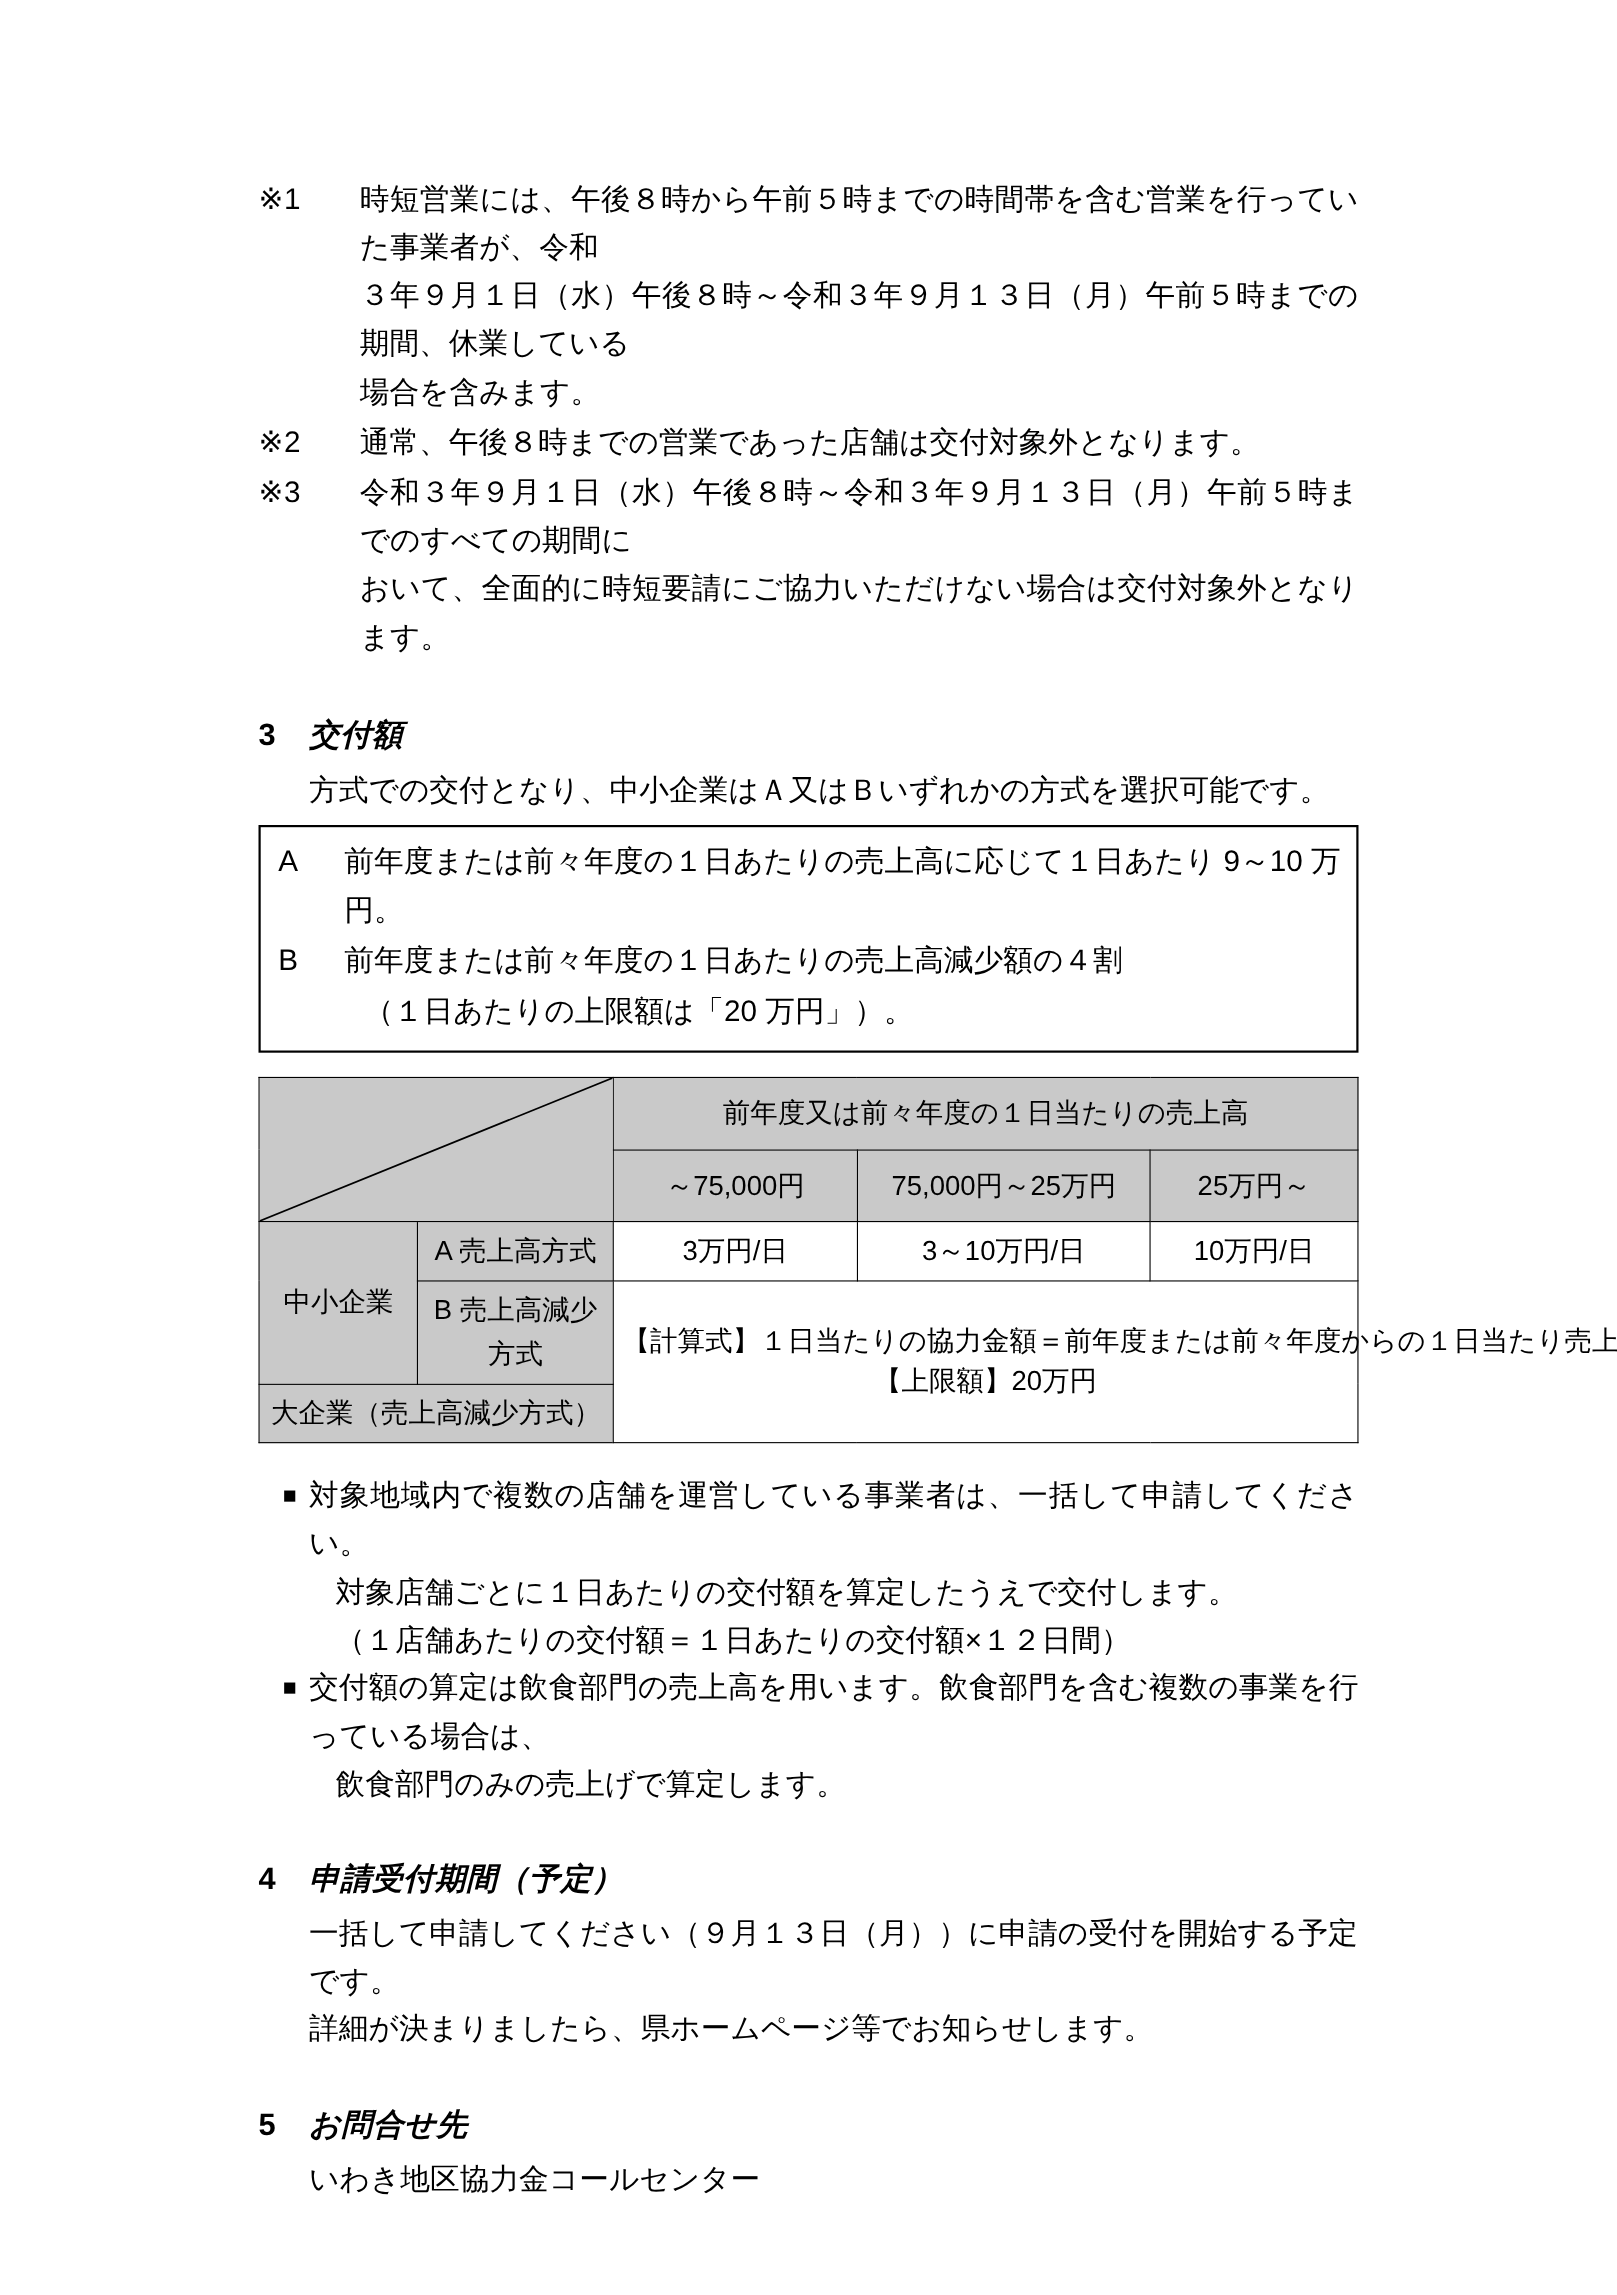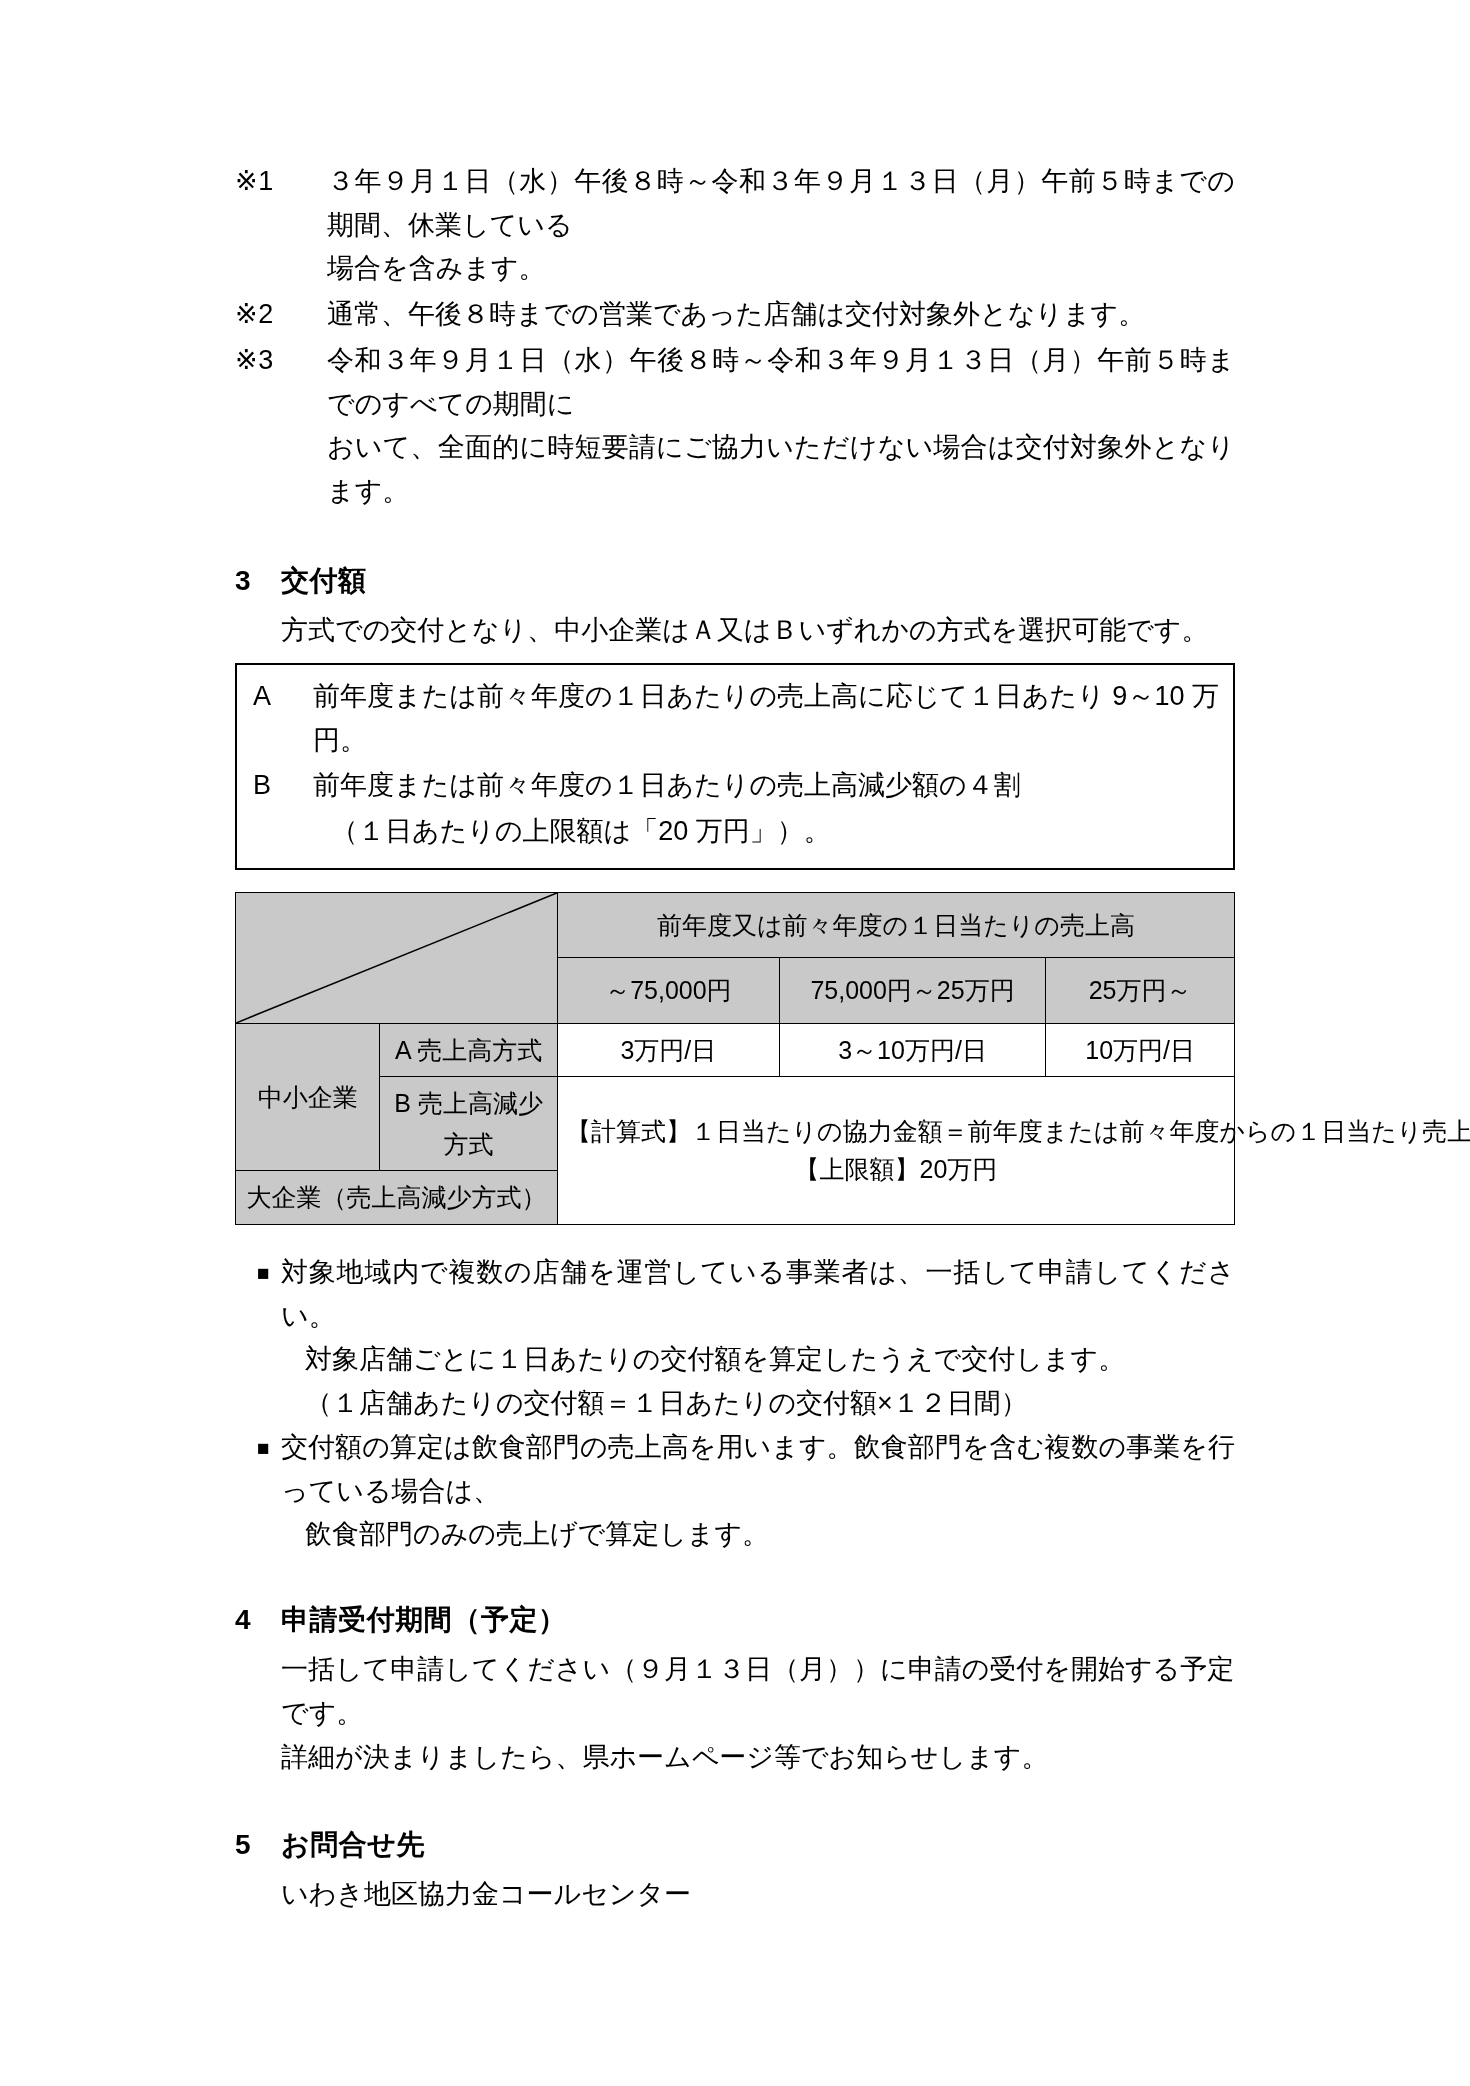--- a/index.html
+++ b/index.html
@@ -56,21 +56,21 @@
     display: flex;
     align-items: baseline;
     font-weight: bold;
     font-size: 28px;
     margin: 0 0 6px 0;
   }
   .section-num {
     width: 46px;
     flex: 0 0 auto;
   }
-  .section-title { letter-spacing: 0.02em; }
+  .section-title { letter-spacing: 0.02em; font-style: italic; }
 
   .indent-1 { padding-left: 46px; }
   .body-line { margin: 0; }
   .body-para {
     margin: 0 0 4px 0;
     text-align: justify;
     text-justify: inter-character;
   }
 
   
@@ -169,20 +169,21 @@
 <body>
 
 <div class="page">
   <div class="doc">
 
     <div class="notes">
 
       <div class="note-row">
         <div class="note-marker">※1</div>
         <div class="note-body">
+          <p>時短営業には、午後８時から午前５時までの時間帯を含む営業を行っていた事業者が、令和</p>
           <p>３年９月１日（水）午後８時～令和３年９月１３日（月）午前５時までの期間、休業している</p>
           <p>場合を含みます。</p>
         </div>
       </div>
 
       <div class="note-row">
         <div class="note-marker">※2</div>
         <div class="note-body">
           <p>通常、午後８時までの営業であった店舗は交付対象外となります。</p>
         </div>

